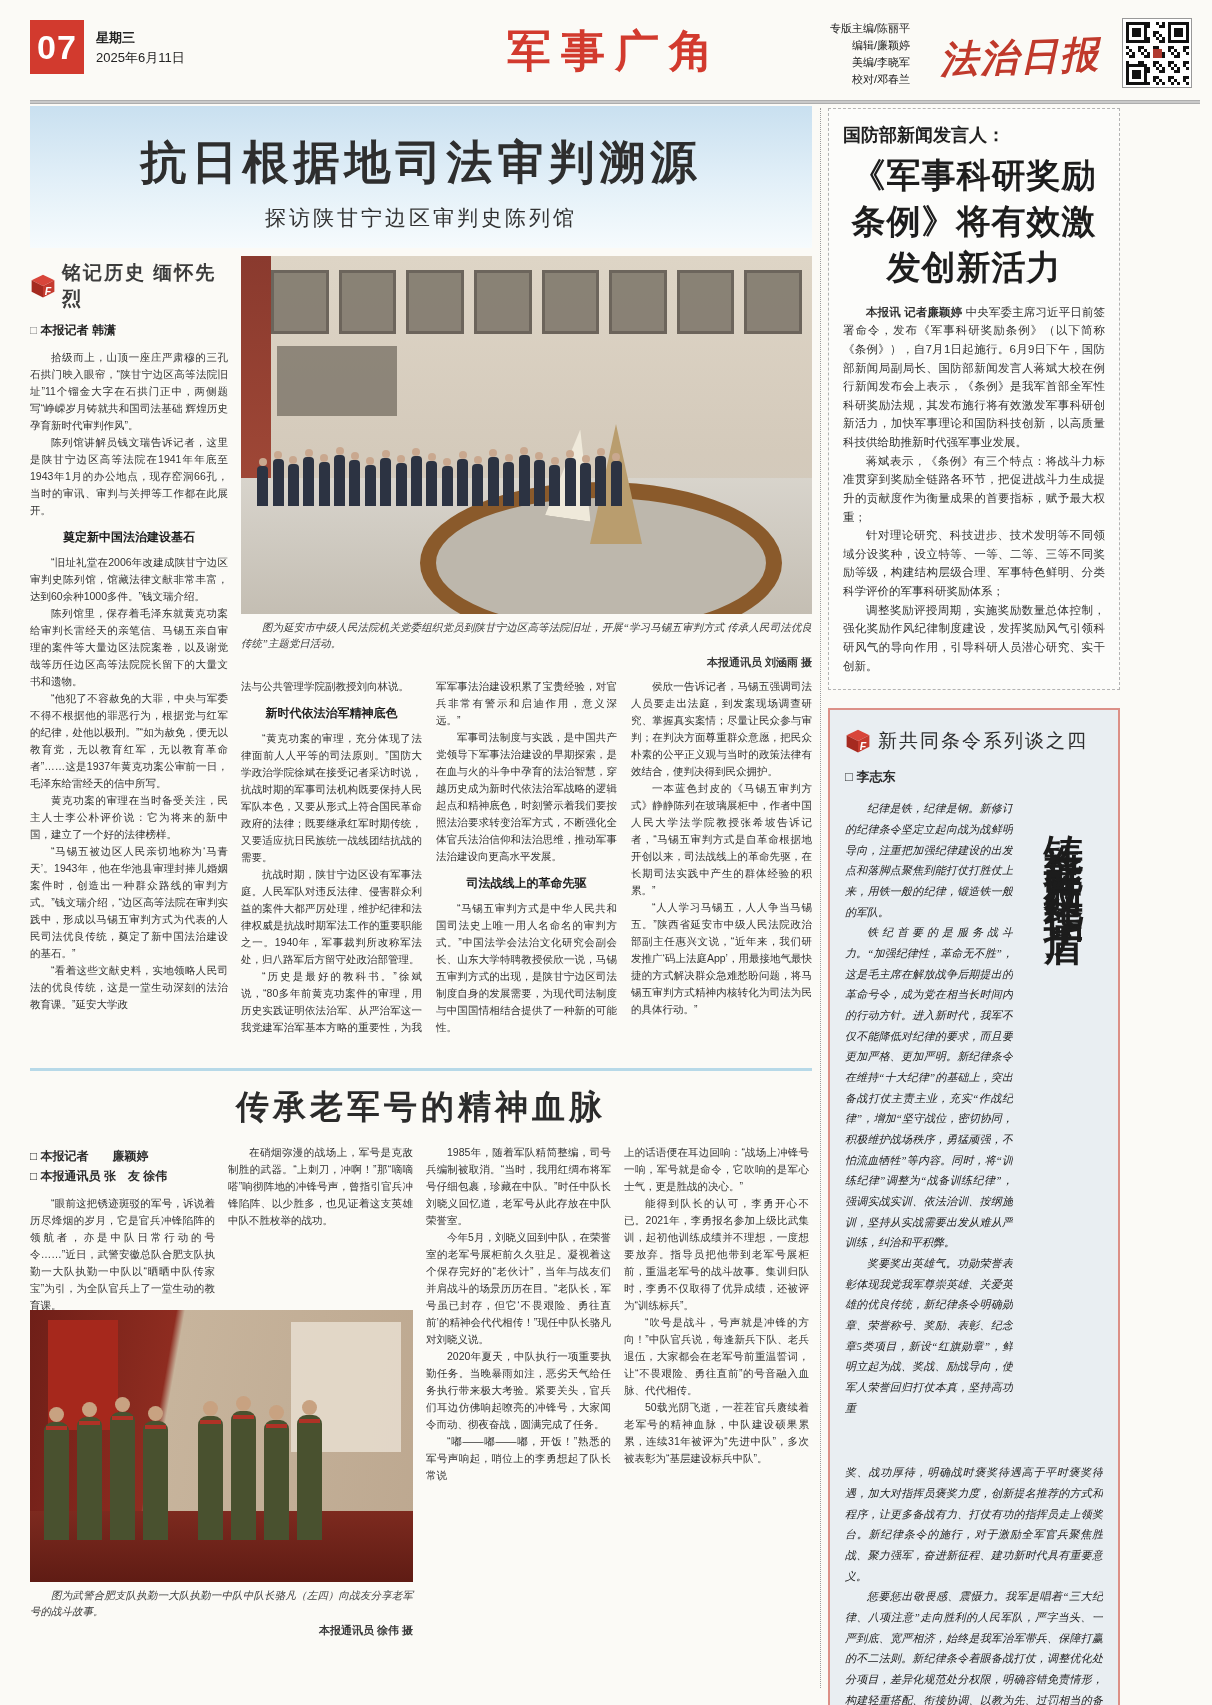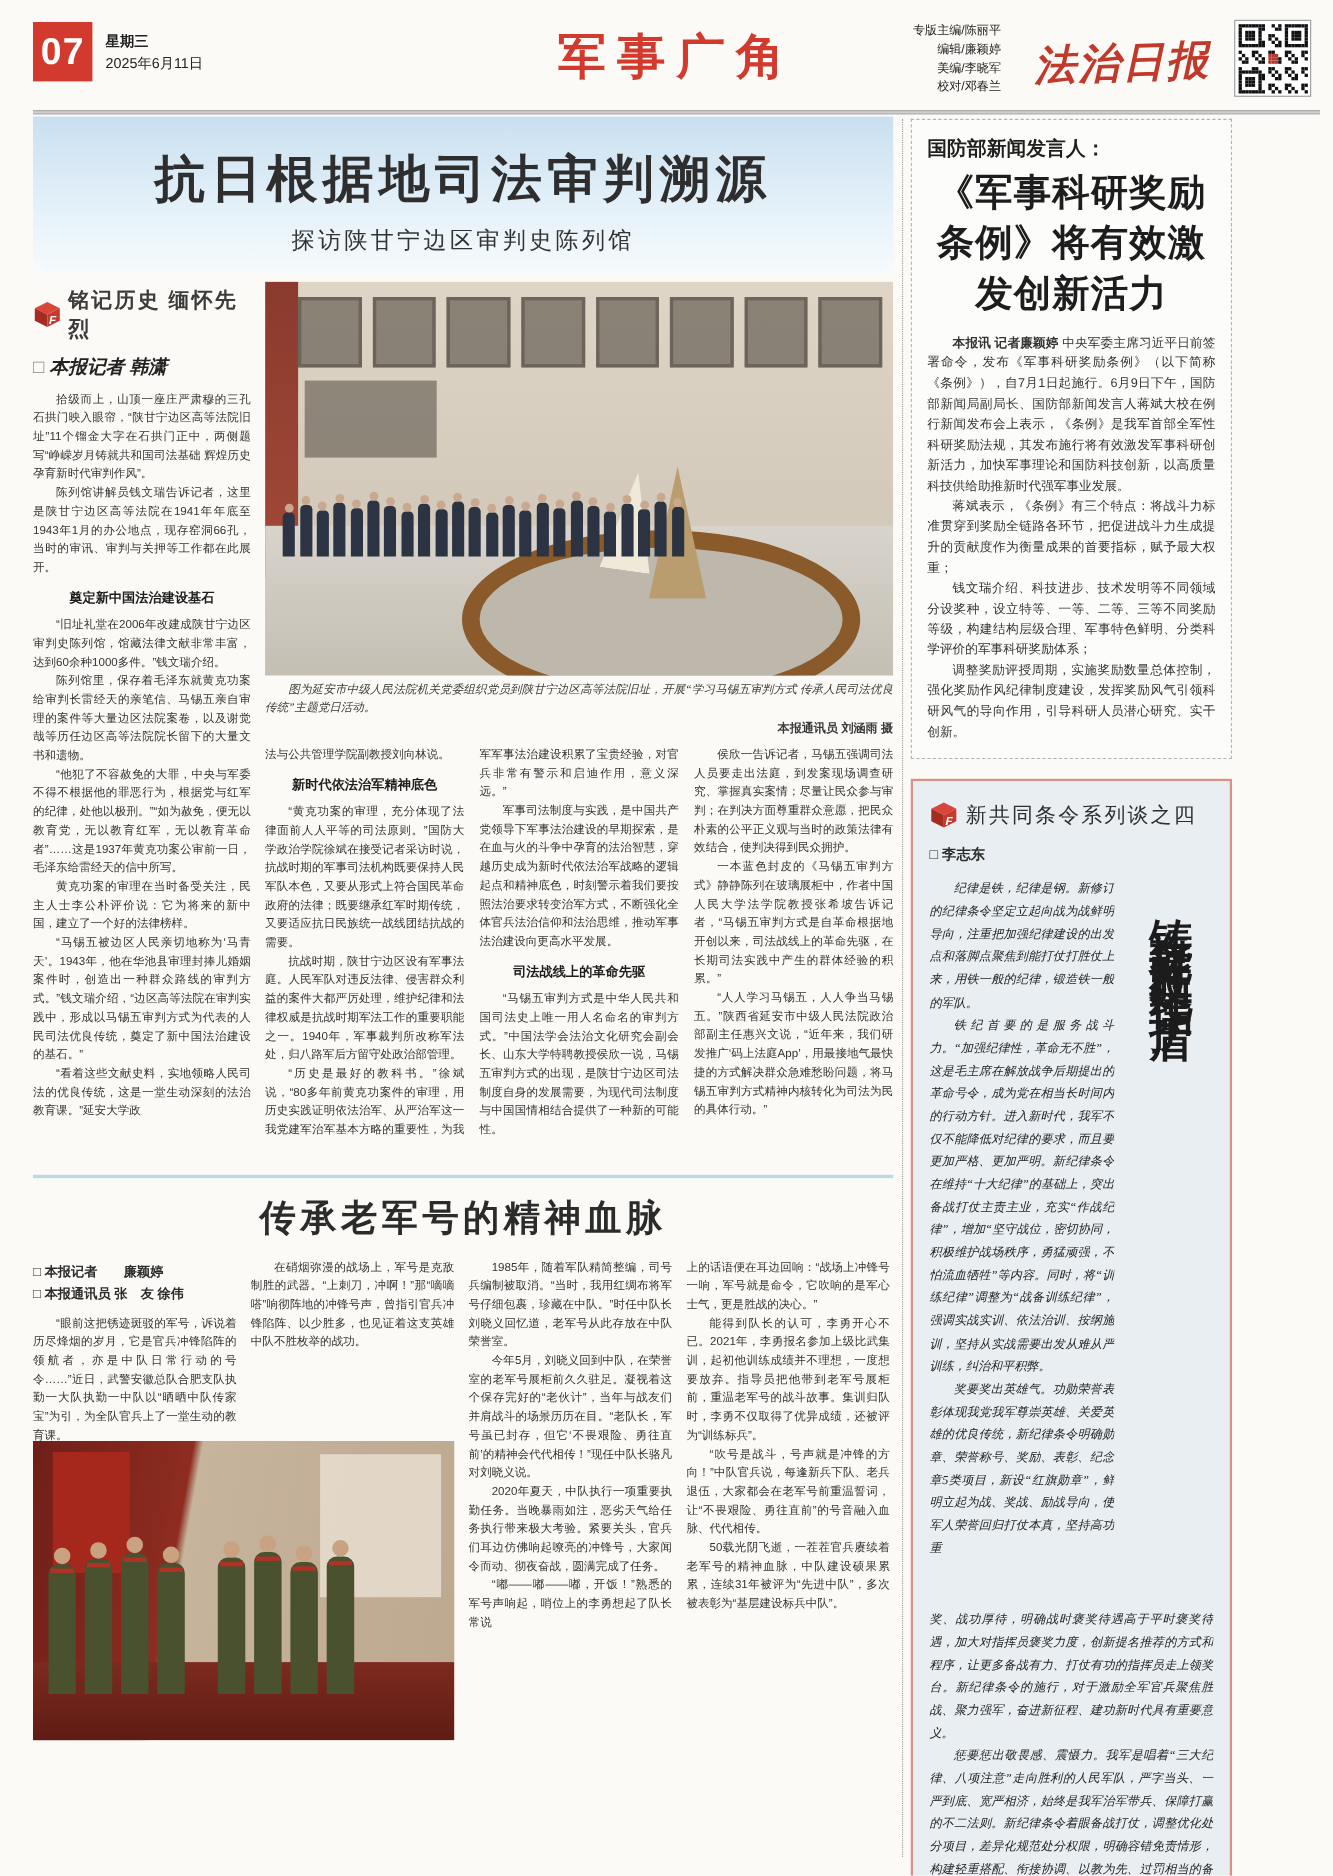--- a/index.html
+++ b/index.html
@@ -28,21 +28,21 @@
   .right-zone{position:absolute;left:828px;top:108px;width:292px;}
   
   .sky-band{background:linear-gradient(180deg,#c9e0f0 0%,#e3f0f8 55%,#f6fbfd 100%);
             padding:26px 0 16px;text-align:center;}
   .m-headline{font-size:46px;font-weight:bold;color:#2e2e2e;letter-spacing:5px;margin:0;}
   .m-subhead{font-size:21px;color:#333;margin:10px 0 0;letter-spacing:3px;}
   .m-bodyrow{display:flex;gap:13px;margin-top:8px;height:802px;overflow:hidden;}
   .m-col1{width:198px;flex:none;overflow:hidden;}
   .kicker{display:flex;align-items:center;gap:6px;font-size:19px;font-weight:bold;color:#3c3c3c;
           letter-spacing:2px;margin:4px 0 10px;}
-  .byline{font-size:17px;font-weight:bold;color:#222;margin:0 0 10px;font-style:italic;}
+  .byline{font-size:12px;font-weight:bold;color:#222;margin:0 0 10px;}
   .byline .sq{color:#888;font-weight:normal;}
   .para{font-size:10.5px;line-height:1.62;text-align:justify;text-indent:2em;margin:0;color:#333;}
   .para.cont{text-indent:0;}
   .sec-head{font-size:12px;font-weight:bold;text-align:center;color:#1e1e1e;margin:10px 0 8px;}
   .m-right{flex:1;min-width:0;}
   .photo1{position:relative;height:358px;overflow:hidden;background:linear-gradient(180deg,#ded5c6 0%,#d4cabb 55%,#cfc9bf 100%);}
   .p1-wallphotos{position:absolute;left:30px;top:14px;right:10px;height:64px;display:flex;gap:10px;}
   .p1-wallphotos i{flex:1;background:#7b7468;border:3px solid #59524a;opacity:.85;}
   .p1-redwall{position:absolute;left:0;top:0;width:30px;height:75%;background:linear-gradient(#8a3a2e,#a34a38);}
   .p1-banner{position:absolute;left:36px;top:90px;width:120px;height:70px;background:#6e665b;opacity:.7;}
@@ -662,20 +662,24 @@
             <p class="para">在硝烟弥漫的战场上，军号是克敌制胜的武器。“上刺刀，冲啊！”那“嘀嘀嗒”响彻阵地的冲锋号声，曾指引官兵冲锋陷阵、以少胜多，也见证着这支英雄中队不胜枚举的战功。</p>
           </div>
       </div>
       <div class="b-photozone">
         <div class="photo2">
           <div class="p2-flag"></div>
           <div class="p2-panel"></div>
           <div class="p2-floor"></div>
           <div class="soldiers"><span class="sol" style="height: 118px;"></span><span class="sol" style="height: 123px;"></span><span class="sol" style="height: 128px;"></span><span class="sol" style="height: 119px; margin-right: 26px;"></span><span class="sol" style="height: 124px;"></span><span class="sol" style="height: 129px;"></span><span class="sol" style="height: 120px;"></span><span class="sol" style="height: 125px;"></span></div>
         </div>
+        <p class="caption">
+          <span>图为武警合肥支队执勤一大队执勤一中队中队长骆凡（左四）向战友分享老军号的战斗故事。</span>
+          <span class="credit">本报通讯员 徐伟 摄</span>
+        </p>
       </div>
       <div class="b-col3">
         <div>
             <p class="para">1985年，随着军队精简整编，司号兵编制被取消。“当时，我用红绸布将军号仔细包裹，珍藏在中队。”时任中队长刘晓义回忆道，老军号从此存放在中队荣誉室。</p>
             <p class="para">今年5月，刘晓义回到中队，在荣誉室的老军号展柜前久久驻足。凝视着这个保存完好的“老伙计”，当年与战友们并肩战斗的场景历历在目。“老队长，军号虽已封存，但它‘不畏艰险、勇往直前’的精神会代代相传！”现任中队长骆凡对刘晓义说。</p>
             <p class="para">2020年夏天，中队执行一项重要执勤任务。当晚暴雨如注，恶劣天气给任务执行带来极大考验。紧要关头，官兵们耳边仿佛响起嘹亮的冲锋号，大家闻令而动、彻夜奋战，圆满完成了任务。</p>
             <p class="para">“嘟——嘟——嘟，开饭！”熟悉的军号声响起，哨位上的李勇想起了队长常说</p>
           </div>
       </div>
       <div class="b-col4">
@@ -691,21 +695,21 @@
 </div>
 
 <div class="right-zone">
 
   <div class="brief">
     <div class="brief-kicker">国防部新闻发言人：</div>
     <h3 class="brief-headline">《军事科研奖励条例》将有效激发创新活力</h3>
     <p class="para lead"><b>本报讯  记者廉颖婷  </b><span>中央军委主席习近平日前签署命令，发布《军事科研奖励条例》（以下简称《条例》），自7月1日起施行。6月9日下午，国防部新闻局副局长、国防部新闻发言人蒋斌大校在例行新闻发布会上表示，《条例》是我军首部全军性科研奖励法规，其发布施行将有效激发军事科研创新活力，加快军事理论和国防科技创新，以高质量科技供给助推新时代强军事业发展。</span></p>
     <div>
         <p class="para">蒋斌表示，《条例》有三个特点：将战斗力标准贯穿到奖励全链路各环节，把促进战斗力生成提升的贡献度作为衡量成果的首要指标，赋予最大权重；</p>
-        <p class="para">钱文瑞介绍、科技进步、技术发明等不同领域分设奖种，设立特等、一等、二等、三等不同奖励等级，构建结构层级合理、军事特色鲜明、分类科学评价的军事科研奖励体系；</p>
+        <p class="para">针对理论研究、科技进步、技术发明等不同领域分设奖种，设立特等、一等、二等、三等不同奖励等级，构建结构层级合理、军事特色鲜明、分类科学评价的军事科研奖励体系；</p>
         <p class="para">调整奖励评授周期，实施奖励数量总体控制，强化奖励作风纪律制度建设，发挥奖励风气引领科研风气的导向作用，引导科研人员潜心研究、实干创新。</p>
       </div>
   </div>
 
   <div class="comm">
     <div class="comm-kicker">
       <svg class="cube" viewBox="0 0 32 32">
         <polygon points="16,2 30,9 16,16 2,9" fill="#d8453a"></polygon>
         <polygon points="2,9 16,16 16,30 2,23" fill="#a52a20"></polygon>
         <polygon points="30,9 16,16 16,30 30,23" fill="#c53a2e"></polygon>

